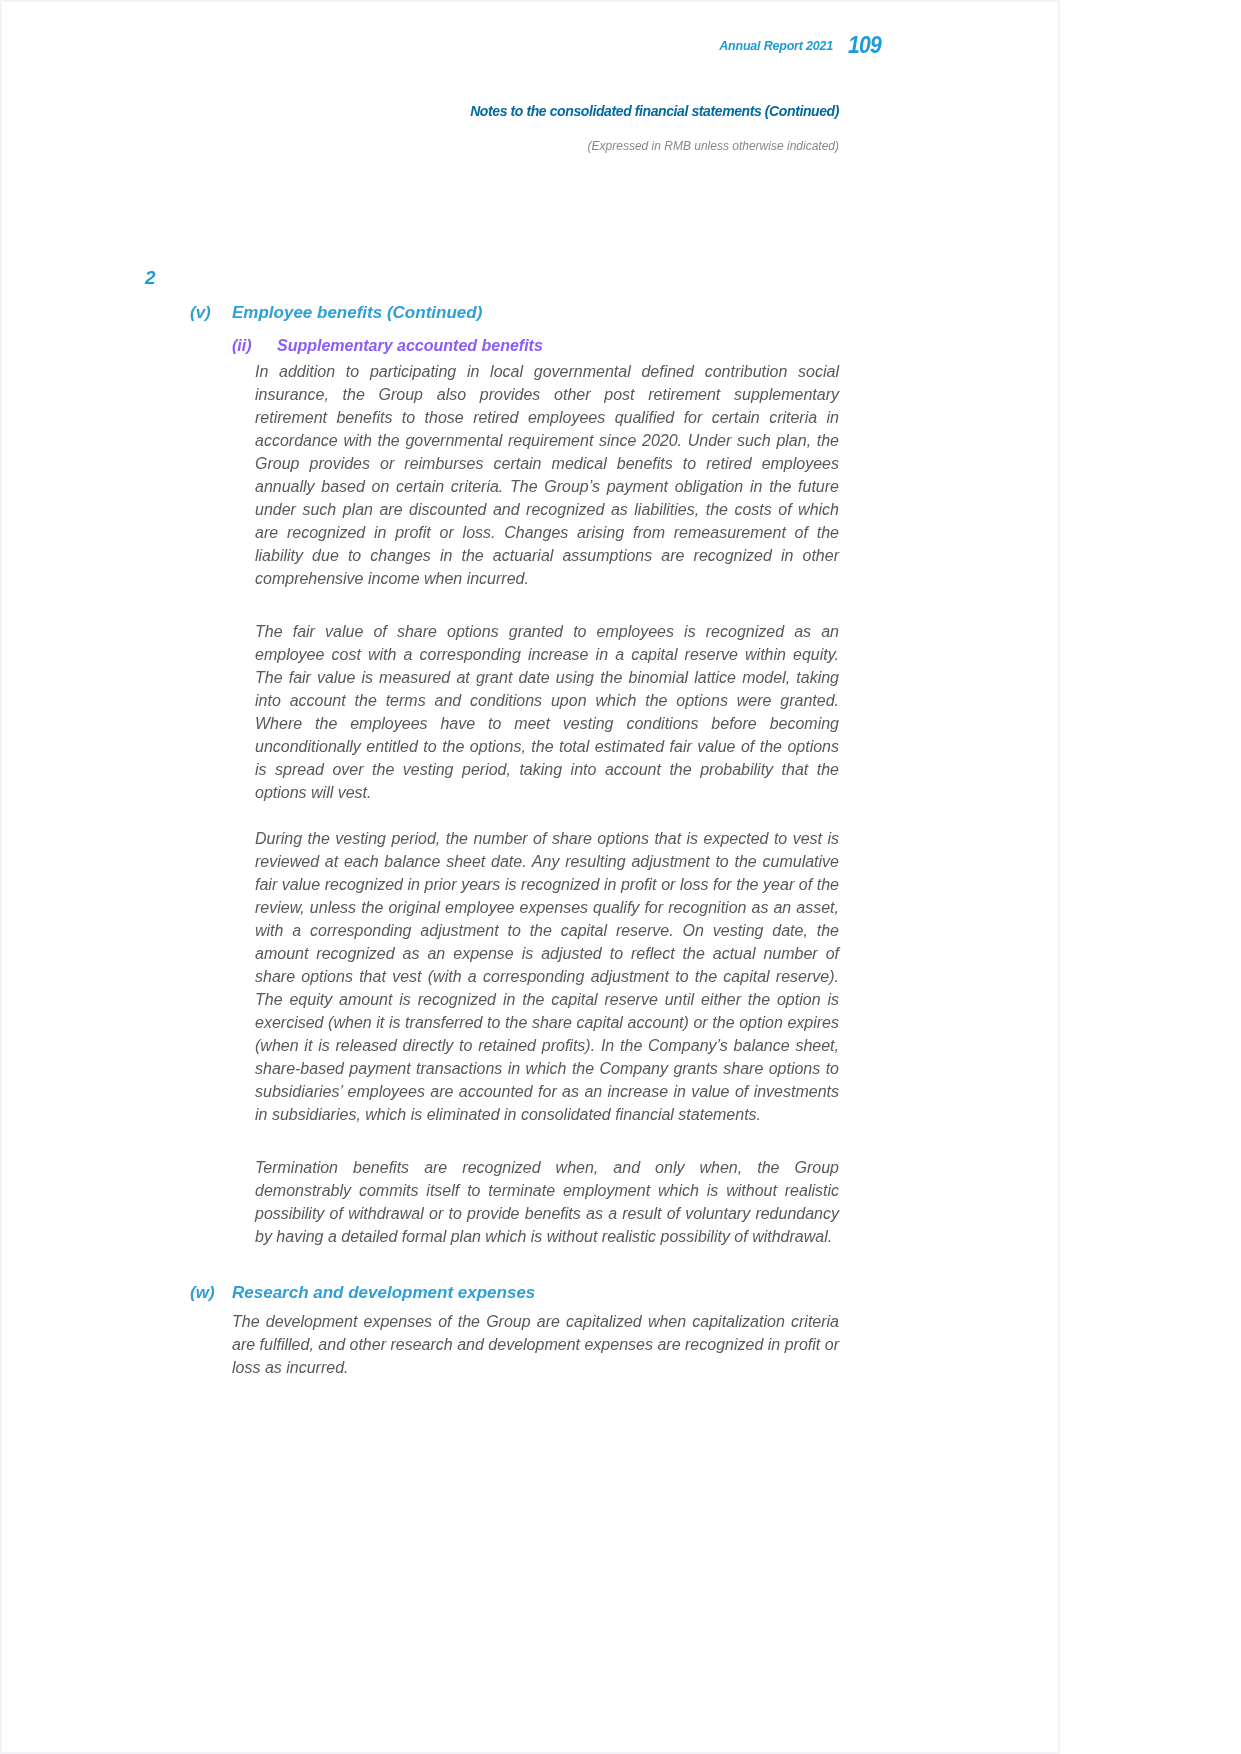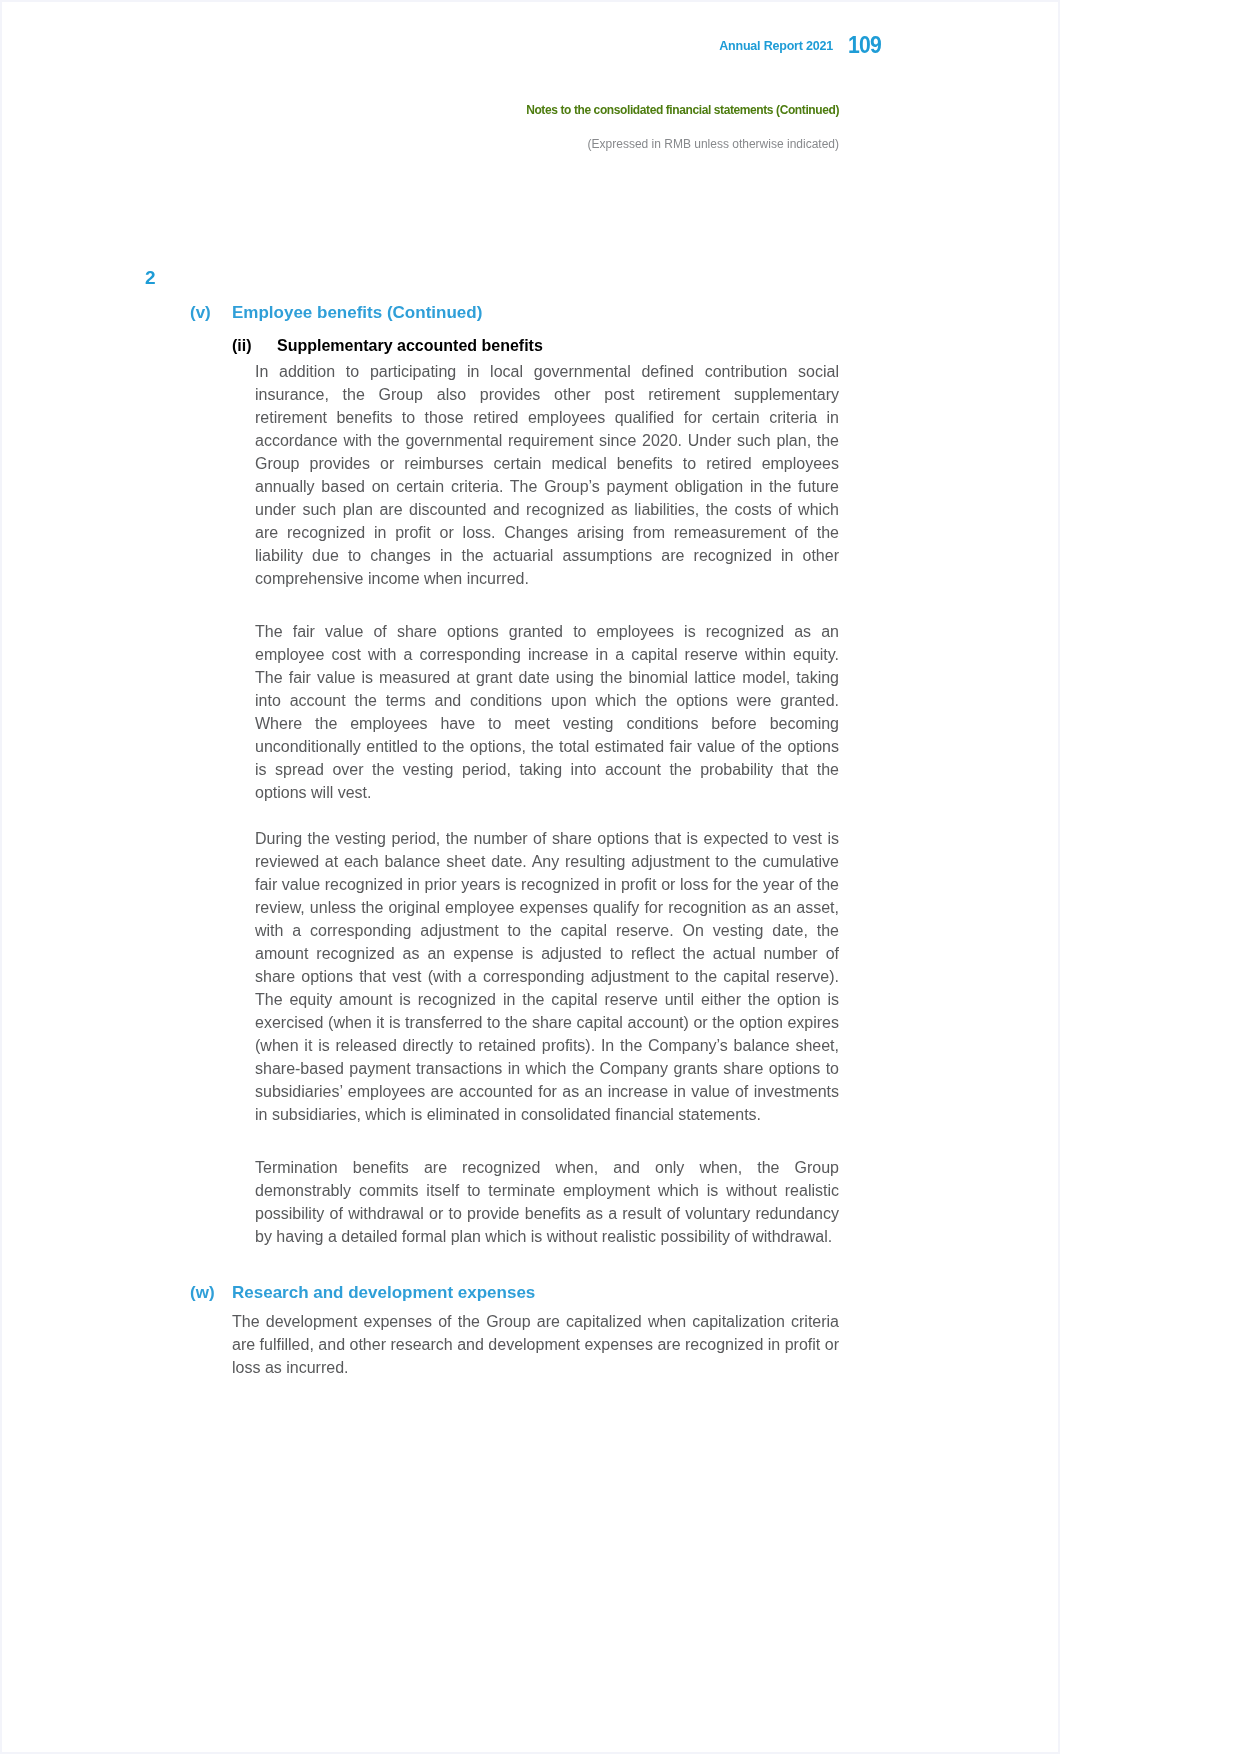--- a/index.html
+++ b/index.html
@@ -10,20 +10,21 @@
     font-family: "Liberation Sans", sans-serif;
     position: relative;
     overflow: hidden;
   }
   .page {
     width: 1060px;
     height: 1754px;
     background: #ffffff;
     box-shadow: inset 0 0 0 2px #f3f4fa;
     position: relative;
+    font-style: italic;
   }
 
   
   .header {
     position: absolute;
     top: 32px;
     right: 179px;
     display: flex;
     align-items: center;
     gap: 12px;
@@ -44,22 +45,22 @@
   }
 
   
   .doc-title-block {
     position: absolute;
     top: 103px;
     right: 221px;
     text-align: right;
   }
   .doc-title {
-    color: #4d7c0f;
-    font-size: 12px;
+    color: #0369a1;
+    font-size: 14px;
     font-weight: bold;
     letter-spacing: -0.4px;
   }
   .doc-subtitle {
     margin-top: 20px;
     color: #87898c;
     font-size: 12px;
     font-weight: normal;
   }
 
@@ -92,21 +93,21 @@
     font-weight: bold;
     line-height: 22px;
   }
   .sub-row .sub-label { width: 42px; flex: 0 0 42px; }
 
   .items { margin-left: 42px; }
   .item { margin-top: 11px; }
   .item + .item { margin-top: 30px; }
   .item-row {
     display: flex;
-    color: #000000;
+    color: #8b5cf6;
     font-size: 16px;
     font-weight: bold;
     line-height: 21px;
     margin-bottom: 4px;
   }
   .item-row .item-label { width: 45px; flex: 0 0 45px; }
   .item-body { margin-left: 23px; }
   .item-body p {
     text-align: justify;
     color: #58595b;

